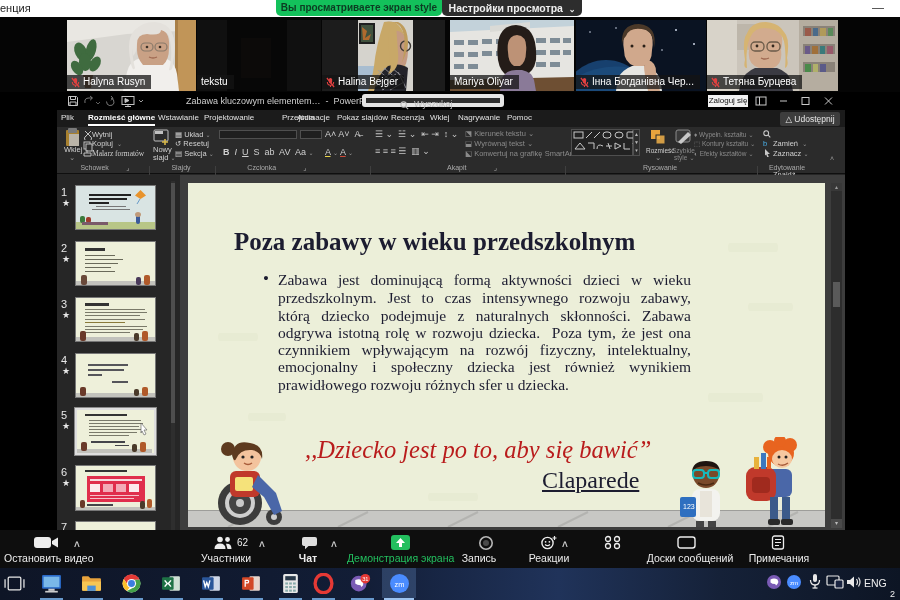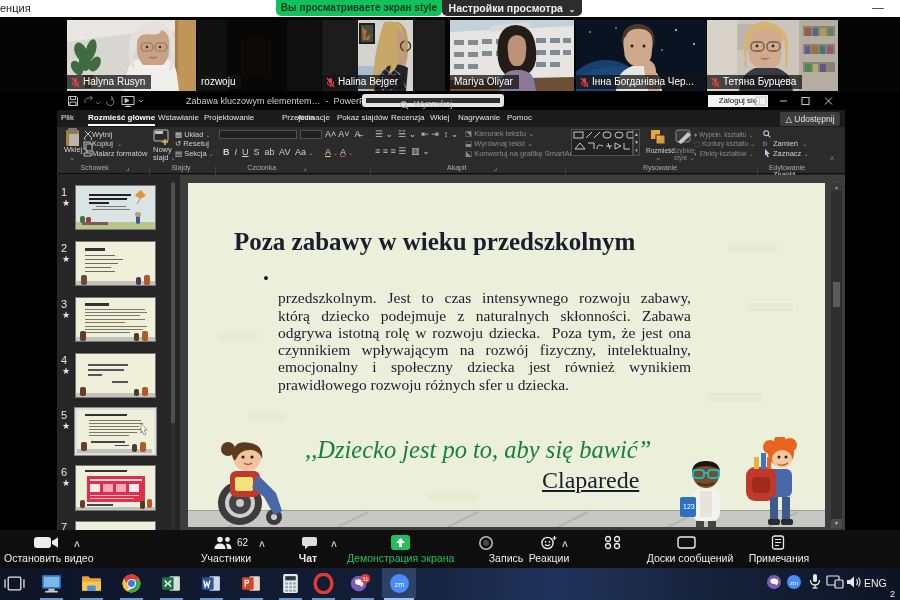--- a/index.html
+++ b/index.html
@@ -30,21 +30,21 @@
 .rtxt{position:absolute;font-size:7.5px;color:#d0d0d0;white-space:nowrap;}
 
 .thumb{position:absolute;left:18px;width:81px;background:#eef0da;border:1px solid #777;}
 .tnum{position:absolute;left:4px;color:#e8e8e8;font-size:11px;}
 .tstar{position:absolute;left:5px;color:#e8e8e8;font-size:9px;}
 
 #slide{left:188px;top:183px;width:637px;height:344px;background:#ecefd9;overflow:hidden;}
 #slide h1{position:absolute;left:46px;top:45px;font-family:"Liberation Serif",serif;font-weight:bold;font-size:25px;color:#1c1c30;white-space:nowrap;}
 .bline{position:absolute;left:90px;width:413px;font-family:"Liberation Serif",serif;font-size:15.5px;color:#1c1c30;text-align:justify;text-align-last:justify;white-space:nowrap;}
 #slide .bullet{position:absolute;left:75px;top:86px;font-family:"Liberation Serif",serif;font-size:17px;color:#1c1c30;}
-#slide .quote{position:absolute;left:117px;top:253px;font-family:"Liberation Serif",serif;font-style:italic;font-size:24.5px;color:#15803d;white-space:nowrap;}
+#slide .quote{position:absolute;left:117px;top:253px;font-family:"Liberation Serif",serif;font-style:italic;font-size:24.5px;color:#b91c1c;white-space:nowrap;}
 #slide .clap{position:absolute;left:354px;top:284px;font-family:"Liberation Serif",serif;font-size:24px;color:#1c1c30;text-decoration:underline;}
 #road{position:absolute;left:0;top:327px;width:637px;height:17px;background:#c7c7c4;border-top:1px solid #9d9d9a;}
 .blob{position:absolute;background:#e3e8cd;border-radius:3px;opacity:0.55;}
 
 #zbar{left:0;top:530px;width:900px;height:38px;background:#0e0e0e;}
 .zlab{position:absolute;top:22px;font-size:10.5px;color:#ededed;text-align:center;white-space:nowrap;}
 .caret{position:absolute;color:#c8c8c8;font-size:10px;font-weight:bold;}
 
 #tbar{left:0;top:568px;width:900px;height:32px;background:linear-gradient(90deg,#0e1526 0%,#121d36 40%,#20335a 62%,#152138 80%,#0d1524 100%);}
 .tico{position:absolute;top:5px;width:21px;height:21px;}
@@ -95,21 +95,21 @@
             <line x1="1" y1="1" x2="9" y2="11" stroke="#e04040" stroke-width="1.4"></line>
           </svg>Halyna Rusyn</div>
   </div>
 
   <div class="cell" style="left:197px;width:124px;background:#0a0a0a;">
     <svg width="124" height="71" viewBox="0 0 124 71">
       <rect width="124" height="71" fill="#101010"></rect>
       <rect x="30" y="0" width="60" height="71" fill="#070707"></rect>
       <rect x="44" y="18" width="30" height="40" fill="#0c0a09"></rect>
     </svg>
-    <div class="nlabel">rozwoju</div>
+    <div class="nlabel">tekstu</div>
   </div>
 
   <div class="cell" style="left:322px;width:123px;background:#1c1c1c;">
     <svg class="abs" style="left:36px;top:0;" width="55" height="71" viewBox="0 0 55 71">
       <rect width="55" height="71" fill="#d5d3cd"></rect>
       <rect x="0" y="46" width="16" height="25" fill="#a8bdd0"></rect>
       <rect x="1" y="3" width="16" height="21" fill="#1f1f1f"></rect>
       <rect x="3" y="5" width="12" height="17" fill="#41523e"></rect>
       <path d="M4 7 L9 11 L7 18 L13 14 L11 20 L5 20 Z" fill="#b06a2e"></path>
       <path d="M26 2 Q18 26 16 46 Q14 60 10 71 L46 71 L48 30 Q48 8 36 2 Z" fill="#c8a868"></path>
@@ -245,21 +245,21 @@
         <path d="M57 3.5 L61 5.5 L57 7.5 Z" fill="#c4c4c4"></path>
         <path d="M60 9.5 L60 11.5 M57 11.5 L63 11.5"></path>
         <path d="M71 5 L73 7 L75 5" opacity="0.8"></path>
       </g>
     </svg>
     <div class="abs" style="left:129px;top:4px;font-size:9px;color:#cfcfcf;">Zabawa kluczowym elementem… &nbsp;-&nbsp; PowerPoint</div>
     <div class="abs" style="left:305px;top:2px;width:142px;height:13px;background:#2f2f2f;border:4px solid #e5e5e5;border-radius:3px;color:#bdbdbd;font-size:9px;line-height:12px;"><svg style="position:absolute;left:34px;top:2.5px;" width="9" height="9" viewBox="0 0 9 9">
             <circle cx="3.6" cy="3.6" r="2.7" fill="none" stroke="#bdbdbd" stroke-width="1.1"></circle>
             <line x1="5.8" y1="5.8" x2="8.2" y2="8.2" stroke="#bdbdbd" stroke-width="1.1"></line>
           </svg><span style="margin-left:48px;">Wyszukaj</span></div>
-    <div class="abs" style="left:651px;top:3px;width:60px;height:12px;background:#f2f2f2;color:#111;font-size:8px;text-align:center;line-height:12px;">Zaloguj się</div>
+    <div class="abs" style="left:651px;top:3px;width:40px;height:12px;background:#f2f2f2;color:#111;font-size:8px;text-align:center;line-height:12px;">Zaloguj się</div>
     <svg class="abs" style="left:698px;top:4px;" width="84" height="10" viewBox="0 0 84 10">
       <g stroke="#c9c9c9" stroke-width="1" fill="none">
         <rect x="1" y="1" width="10" height="8"></rect>
             <line x1="4.5" y1="1" x2="4.5" y2="9"></line>
         <line x1="25" y1="5" x2="32" y2="5"></line>
         <rect x="47" y="1.5" width="7" height="7"></rect>
         <path d="M70 1.5 L77 8.5 M77 1.5 L70 8.5"></path>
       </g>
     </svg>
   </div>
@@ -287,21 +287,21 @@
         <path d="M23 3 L29 9 M29 3 L23 9 M24.5 7.5 Q21 10 23 12 M27.5 7.5 Q31 10 29 12"></path>
         <rect x="22" y="14" width="6" height="7"></rect>
             <rect x="24" y="16" width="6" height="7" fill="#2b2b2b"></rect>
         <path d="M22 25 L29 25 L29 28 L22 28 Z M25 22 L25 25"></path>
       </g>
     </svg>
     <div class="rtxt" style="left:7px;top:18px;">Wklej</div>
     <div class="rtxt" style="left:12px;top:26px;color:#9a9a9a;">⌄</div>
     <div class="rtxt" style="left:35px;top:3px;">Wytnij</div>
     <div class="rtxt" style="left:35px;top:12px;">Kopiuj&nbsp; <span style="color:#9a9a9a;font-size:6px;">⌄</span></div>
-    <div class="rtxt" style="left:35px;top:22px;">Malarz formatów</div>
+    <div class="rtxt" style="left:35px;top:22px;font-family:Liberation Serif, serif;">Malarz formatów</div>
     <div class="rgl" style="left:18px;width:60px;">Schowek&nbsp;&nbsp;&nbsp;&nbsp;&nbsp;&nbsp;&nbsp;&nbsp;&nbsp;⌟</div>
     <div class="rsep" style="left:92px;"></div>
     <svg class="abs" style="left:96px;top:2px;" width="18" height="16" viewBox="0 0 18 16">
       <rect x="1" y="1" width="14" height="11" rx="1" fill="none" stroke="#c0c0c0"></rect>
       <rect x="2" y="2" width="8" height="3" fill="#c0c0c0"></rect>
       <path d="M12 10 L12 16 M9 13 L15 13" stroke="#d8b84a" stroke-width="1.6"></path>
     </svg>
     <div class="rtxt" style="left:96px;top:18px;">Nowy</div>
     <div class="rtxt" style="left:96px;top:26px;">slajd <span style="color:#9a9a9a;font-size:6px;">⌄</span></div>
     <div class="rtxt" style="left:118px;top:3px;">▦ Układ <span style="color:#9a9a9a;font-size:6px;">⌄</span></div>
@@ -482,20 +482,21 @@
       <div class="abs" style="left:71px;top:33px;width:5px;height:9px;background:#b05a2a;border-radius:2px;"></div>
     </div>
     <div class="tnum" style="top:346px;">7</div>
     <div class="thumb" style="top:346px;height:9px;border-bottom:none;"></div>
   </div>
 </div>
 
 <div id="slide" class="abs">
   <h1>Poza zabawy w wieku przedszkolnym</h1>
   <div class="bullet">•</div>
+  <div class="bline" style="top:88px;">Zabawa jest dominującą formą aktywności dzieci w wieku</div>
   <div class="bline" style="top:106px;">przedszkolnym. Jest to czas intensywnego rozwoju zabawy,</div>
   <div class="bline" style="top:124px;">którą dziecko podejmuje z naturalnych skłonności. Zabawa</div>
   <div class="bline" style="top:140.5px;">odgrywa istotną rolę w rozwoju dziecka.&nbsp; Poza tym, że jest ona</div>
   <div class="bline" style="top:157.5px;">czynnikiem wpływającym na rozwój fizyczny, intelektualny,</div>
   <div class="bline" style="top:175px;">emocjonalny i społeczny dziecka jest również wynikiem</div>
   <div class="bline" style="top:193px;text-align-last:left;">prawidłowego rozwoju różnych sfer u dziecka.</div>
   <div class="blob" style="left:30px;top:150px;width:40px;height:8px;"></div>
   <div class="blob" style="left:540px;top:60px;width:50px;height:9px;"></div>
   <div class="blob" style="left:560px;top:120px;width:45px;height:8px;"></div>
   <div class="blob" style="left:520px;top:210px;width:55px;height:9px;"></div>
@@ -593,21 +594,21 @@
   <div class="zlab" style="left:268px;width:80px;font-weight:bold;">Чат</div>
   <svg class="abs" style="left:391px;top:5px;" width="19" height="15" viewBox="0 0 19 15">
     <rect x="0" y="0" width="19" height="15" rx="3" fill="#23bf5f"></rect>
     <path d="M9.5 3 L14 8 L11 8 L11 12 L8 12 L8 8 L5 8 Z" fill="#fff"></path>
   </svg>
   <div class="zlab" style="left:347px;width:106px;color:#23c05f;">Демонстрация экрана</div>
   <svg class="abs" style="left:478px;top:5px;" width="16" height="16" viewBox="0 0 16 16">
     <circle cx="8" cy="8" r="6.2" fill="none" stroke="#b8b8b8" stroke-width="1.6"></circle>
     <circle cx="8" cy="8" r="3" fill="#b8b8b8" opacity="0.35"></circle>
   </svg>
-  <div class="zlab" style="left:450px;width:80px;padding-left:32px;">Запись</div>
+  <div class="zlab" style="left:423px;width:80px;padding-left:32px;">Запись</div>
   <svg class="abs" style="left:540px;top:5px;" width="18" height="15" viewBox="0 0 18 15">
     <circle cx="7.5" cy="8" r="5.6" fill="none" stroke="#ededed" stroke-width="1.4"></circle>
     <circle cx="5.6" cy="6.8" r="0.9" fill="#ededed"></circle>
     <circle cx="9.4" cy="6.8" r="0.9" fill="#ededed"></circle>
     <path d="M5 9.5 Q7.5 11.8 10 9.5" stroke="#ededed" stroke-width="1.2" fill="none"></path>
     <path d="M14.5 1 L14.5 5 M12.5 3 L16.5 3" stroke="#ededed" stroke-width="1.2"></path>
   </svg>
   <div class="caret" style="left:562px;top:9px;">˄</div>
   <div class="zlab" style="left:509px;width:80px;">Реакции</div>
   <svg class="abs" style="left:604px;top:5px;" width="17" height="15" viewBox="0 0 17 15">

